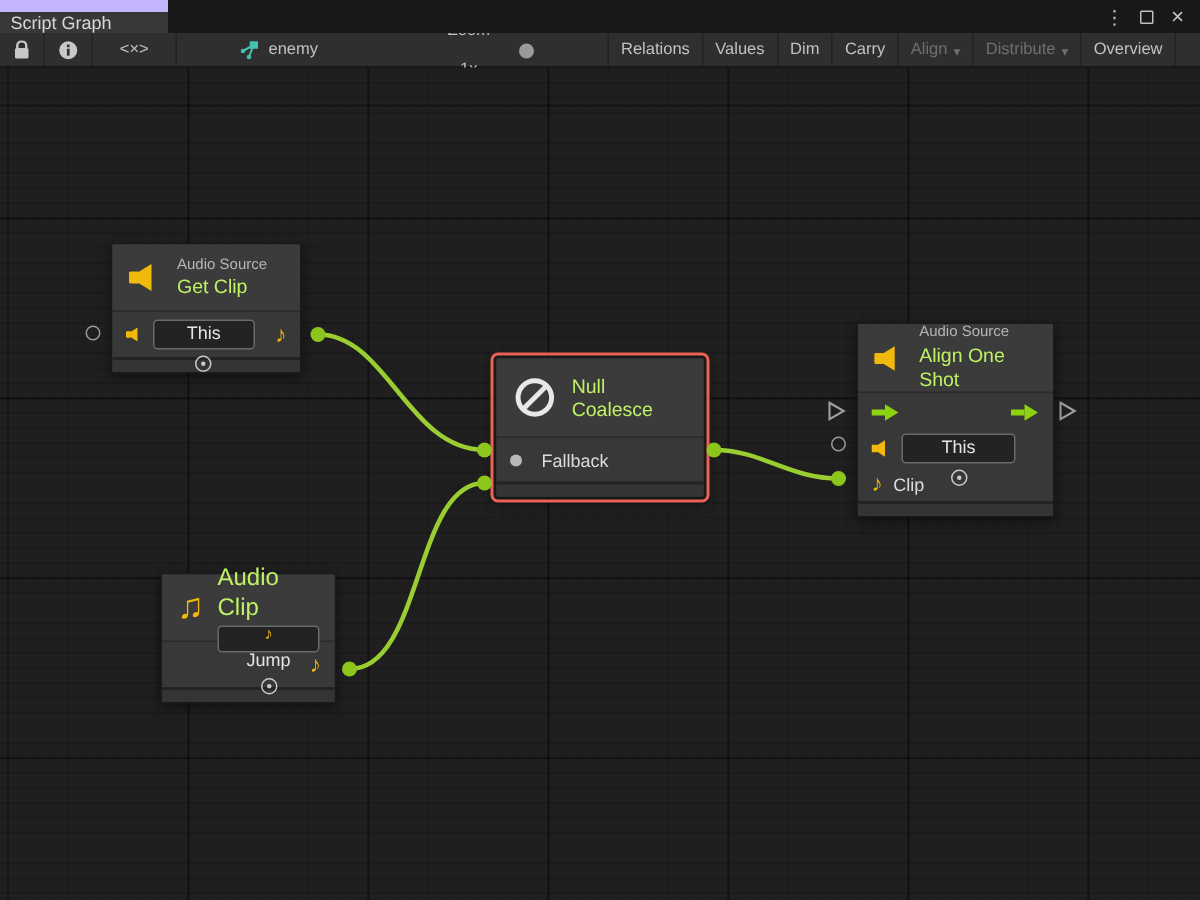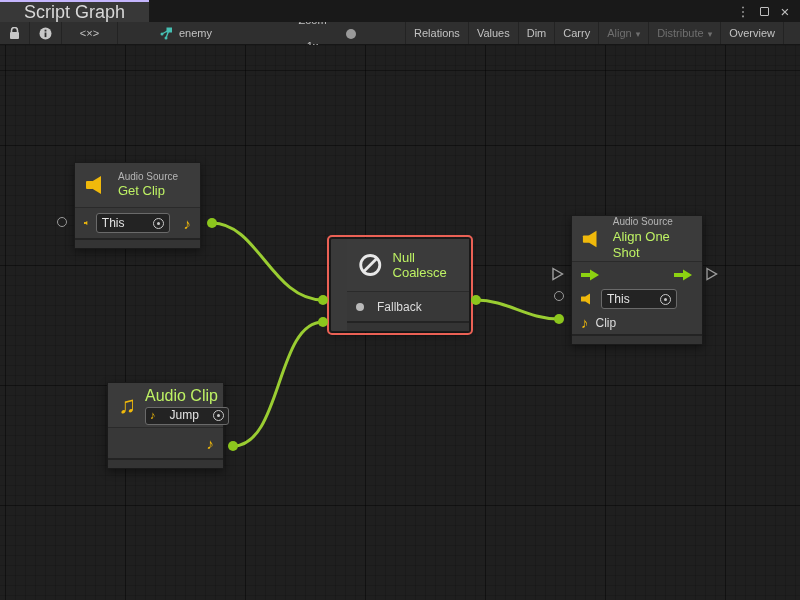--- a/index.html
+++ b/index.html
@@ -1,22 +1,22 @@
 <!DOCTYPE html>
 <html><head>
 <meta charset="utf-8">
 <style>
   * { margin:0; padding:0; box-sizing:border-box; }
   body { font-family:"Liberation Sans", sans-serif; background:#111; }
   .app { position:relative; width:800px; height:600px; background:#1f1f1f; overflow:hidden; user-select:none; }
 
   
   .titlebar { position:relative; height:22px; background:#191919; display:flex; align-items:stretch; }
-  .tab { background:#383838; border-top:2px solid #c4b5fd; padding:0 24px; display:flex; align-items:center;
-         color:#d8d8d8; font-size:18px; min-width:112px; }
+  .tab { background:#383838; border-top:8px solid #c4b5fd; padding:0 7px; display:flex; align-items:center;
+         color:#d8d8d8; font-size:12px; min-width:112px; }
   .win-controls { margin-left:auto; display:flex; align-items:center; gap:7px; padding-right:8px; color:#bfbfbf; }
   .win-controls .wicon { width:14px; height:14px; display:flex; align-items:center; justify-content:center;
                          font-size:13px; cursor:default; }
   .maximize-box { width:9px; height:9px; border:1.5px solid #bfbfbf; border-radius:1px; }
   .kebab { font-size:12px; letter-spacing:0; }
 
   
   .toolbar { height:23px; background:#2f2f2f; border-bottom:1px solid #161616; display:flex; align-items:stretch;
              color:#c2c2c2; font-size:11px; }
   .tool-seg { display:flex; align-items:center; justify-content:center; border-right:1px solid #232323; padding:0 9px; }
@@ -38,32 +38,32 @@
       repeating-linear-gradient(to bottom, rgba(0,0,0,0.38) 0 1px, transparent 1px 120px),
       repeating-linear-gradient(to right, rgba(0,0,0,0.14) 0 1px, transparent 1px 10px),
       repeating-linear-gradient(to bottom, rgba(0,0,0,0.14) 0 1px, transparent 1px 10px);
     background-position: 5px 0, 0 100px, 5px 0, 0 0; }
 
   .wires { position:absolute; top:0; left:0; width:800px; height:555px; z-index:3; pointer-events:none; }
 
   
   .node { position:absolute; z-index:2; background:#3a3a3a; border:1px solid #1a1a1a; border-radius:2px;
           color:#dcdcdc; font-size:12px; box-shadow:0 3px 8px rgba(0,0,0,.45); }
-  .node.selected { outline:2px solid #EB6155; outline-offset:1px;padding-left:16px; }
+  .node.selected { outline:2px solid #EB6155; outline-offset:1px; }
   .node-header { display:flex; align-items:center; gap:9px; padding:6px 10px; background:#3b3b3b;
                  border-bottom:1px solid #2a2a2a; }
   .hdr-text { display:flex; flex-direction:column; line-height:1.25; }
   .hdr-cat { font-size:10px; color:#b5b5b5; }
   .hdr-title { font-size:13px; color:#bef264; }
   .node-body { background:#383838; }
   .port-row { display:flex; align-items:center; gap:7px; padding:0 9px; }
   .node-footer { height:10px; background:#343434; border-top:2px solid #232323; }
 
-  .field { display:flex; align-items:center; gap:14px; background:#232323; border:1px solid #6a6a6a;
-           border-radius:3px; padding:1px 5px; height:20px; color:#e4e4e4; font-size:12px; }
+  .field { display:flex; align-items:center; gap:4px; background:#232323; border:1px solid #6a6a6a;
+           border-radius:3px; padding:1px 5px; height:20px; color:#e4e4e4; font-size:12px;flex-direction:column; }
   .target-icon { position:relative; width:11px; height:11px; border:1px solid #c9c9c9; border-radius:50%;
                  flex:0 0 auto; }
   .target-icon::after { content:""; position:absolute; left:50%; top:50%; width:3px; height:3px; margin:-1.5px;
                         border-radius:50%; background:#c9c9c9; }
   .gold { color:#F0B90B; }
   .note { font-size:15px; line-height:1; }
   .note.big { font-size:24px; }
   .gray-dot { width:8px; height:8px; border-radius:50%; background:#b9b9b9; flex:0 0 auto; }
   .spacer { flex:1; }
 

